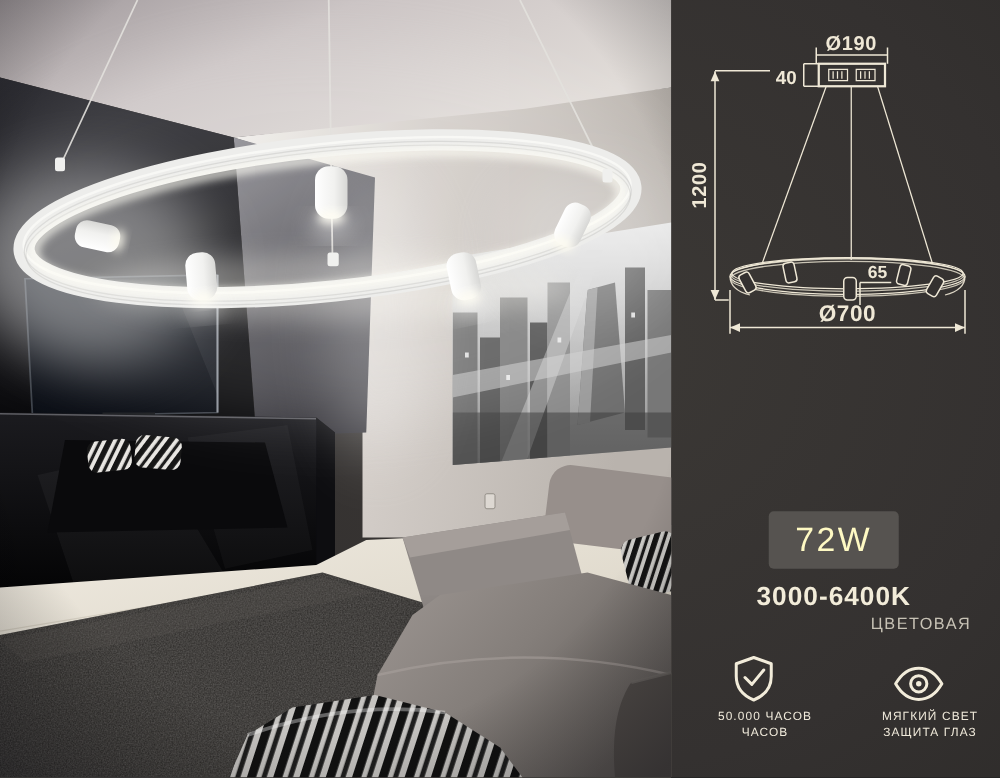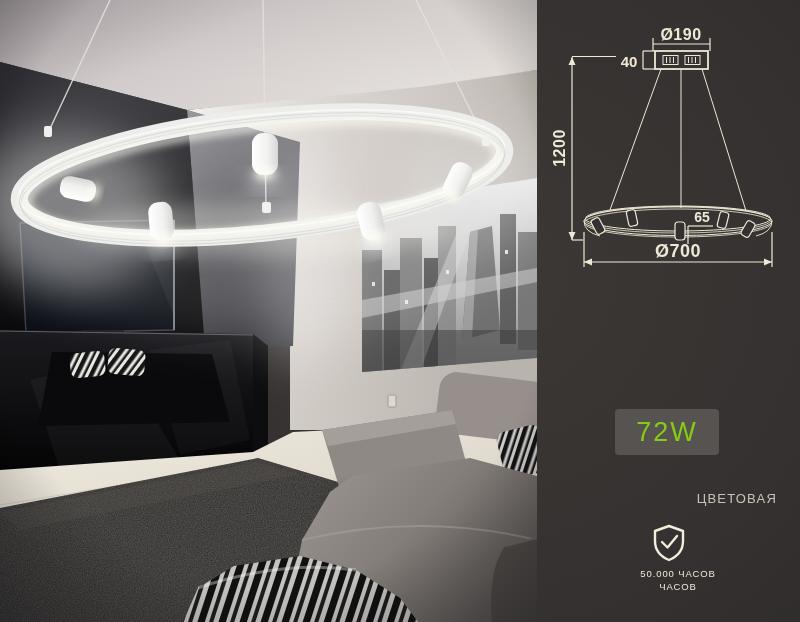--- a/index.html
+++ b/index.html
@@ -4,21 +4,21 @@
 <style>
   html,body{margin:0;padding:0;background:#222;}
   #app{position:relative;width:800px;height:622px;overflow:hidden;
        background:radial-gradient(circle at 62% 45%, #3b3835 0%, #343130 55%, #2b2927 100%);
        font-family:"Liberation Sans", sans-serif;}
   .photo{position:absolute;left:0;top:0;width:537px;height:622px;}
   .panel{position:absolute;left:537px;top:0;width:263px;height:622px;padding-left:18px;}
   .diagram-svg{position:absolute;left:0;top:0;}
   .badge{position:absolute;left:78px;top:409px;width:104px;height:46px;
          background:#565350;border-radius:4px;display:flex;align-items:center;justify-content:center;
-         color:#84cc16;font-size:27px;font-weight:400;letter-spacing:2px;}
+         color:#fef9c3;font-size:27px;font-weight:400;letter-spacing:2px;}
   .temp-value{position:absolute;left:20px;top:466px;width:220px;text-align:center;
               color:#f2ecd9;font-size:21px;font-weight:bold;letter-spacing:.8px;}
   .temp-label{position:absolute;left:20px;top:493px;width:220px;text-align:right;
               color:#c7c2b5;font-size:13px;letter-spacing:1.2px;line-height:12px;}
   .features{position:absolute;left:0;top:524px;width:263px;display:flex;justify-content:center;gap:22px;}
   .feature{width:110px;display:flex;flex-direction:column;align-items:center;}
   .feature .ficon{height:38px;display:flex;align-items:flex-end;justify-content:center;margin-bottom:5px;}
   .feature .fline{color:#efe9da;font-size:9.5px;letter-spacing:.9px;line-height:13px;text-align:right;margin-left:19px;}
 </style>
 </head>
@@ -340,30 +340,42 @@
         <line x1="235" y1="232" x2="235" y2="267"></line>
         <line x1="47" y1="262" x2="235" y2="262"></line>
         <polygon points="47,262 55,258.5 55,265.5" fill="#efe8d6" stroke="none"></polygon>
         <polygon points="235,262 227,258.5 227,265.5" fill="#efe8d6" stroke="none"></polygon>
         <text x="141" y="257" text-anchor="middle" fill="#efe8d6" stroke="none" font-size="18" font-weight="bold" letter-spacing="0.5">Ø700</text>
       </g>
     </svg>
 
     <div class="badge">72W</div>
 
+    <div class="temp-value">3000-6400K</div>
     <div class="temp-label">
       <div>ЦВЕТОВАЯ</div>
     </div>
 
     <div class="features">
       <div class="feature">
         <div class="ficon">
           <svg width="34" height="38" viewBox="0 0 34 38" fill="none" stroke="#f2ecda" stroke-width="2.4" stroke-linecap="round" stroke-linejoin="round">
             <path d="M17 2 L31 7 V17 C31 27 25.5 32.5 17 36 C8.5 32.5 3 27 3 17 V7 Z"></path>
             <polyline points="10,18 15.5,23.5 25,12"></polyline>
           </svg>
         </div>
         <div class="fline">50.000 ЧАСОВ</div>
         <div class="fline">ЧАСОВ</div>
       </div>
+      <div class="feature">
+        <div class="ficon">
+          <svg width="42" height="30" viewBox="0 0 42 30" fill="none" stroke="#f2ecda" stroke-width="2.4" stroke-linecap="round" stroke-linejoin="round">
+            <path d="M2.5 15 C8 5.5 14 2.5 21 2.5 C28 2.5 34 5.5 39.5 15 C34 24.5 28 27.5 21 27.5 C14 27.5 8 24.5 2.5 15 Z"></path>
+            <circle cx="21" cy="15" r="6.5"></circle>
+            <circle cx="21" cy="15" r="2.2" fill="#f2ecda" stroke="none"></circle>
+          </svg>
+        </div>
+        <div class="fline">МЯГКИЙ СВЕТ</div>
+        <div class="fline">ЗАЩИТА ГЛАЗ</div>
+      </div>
     </div>
   </div>
 </div>
 
 </body></html>

